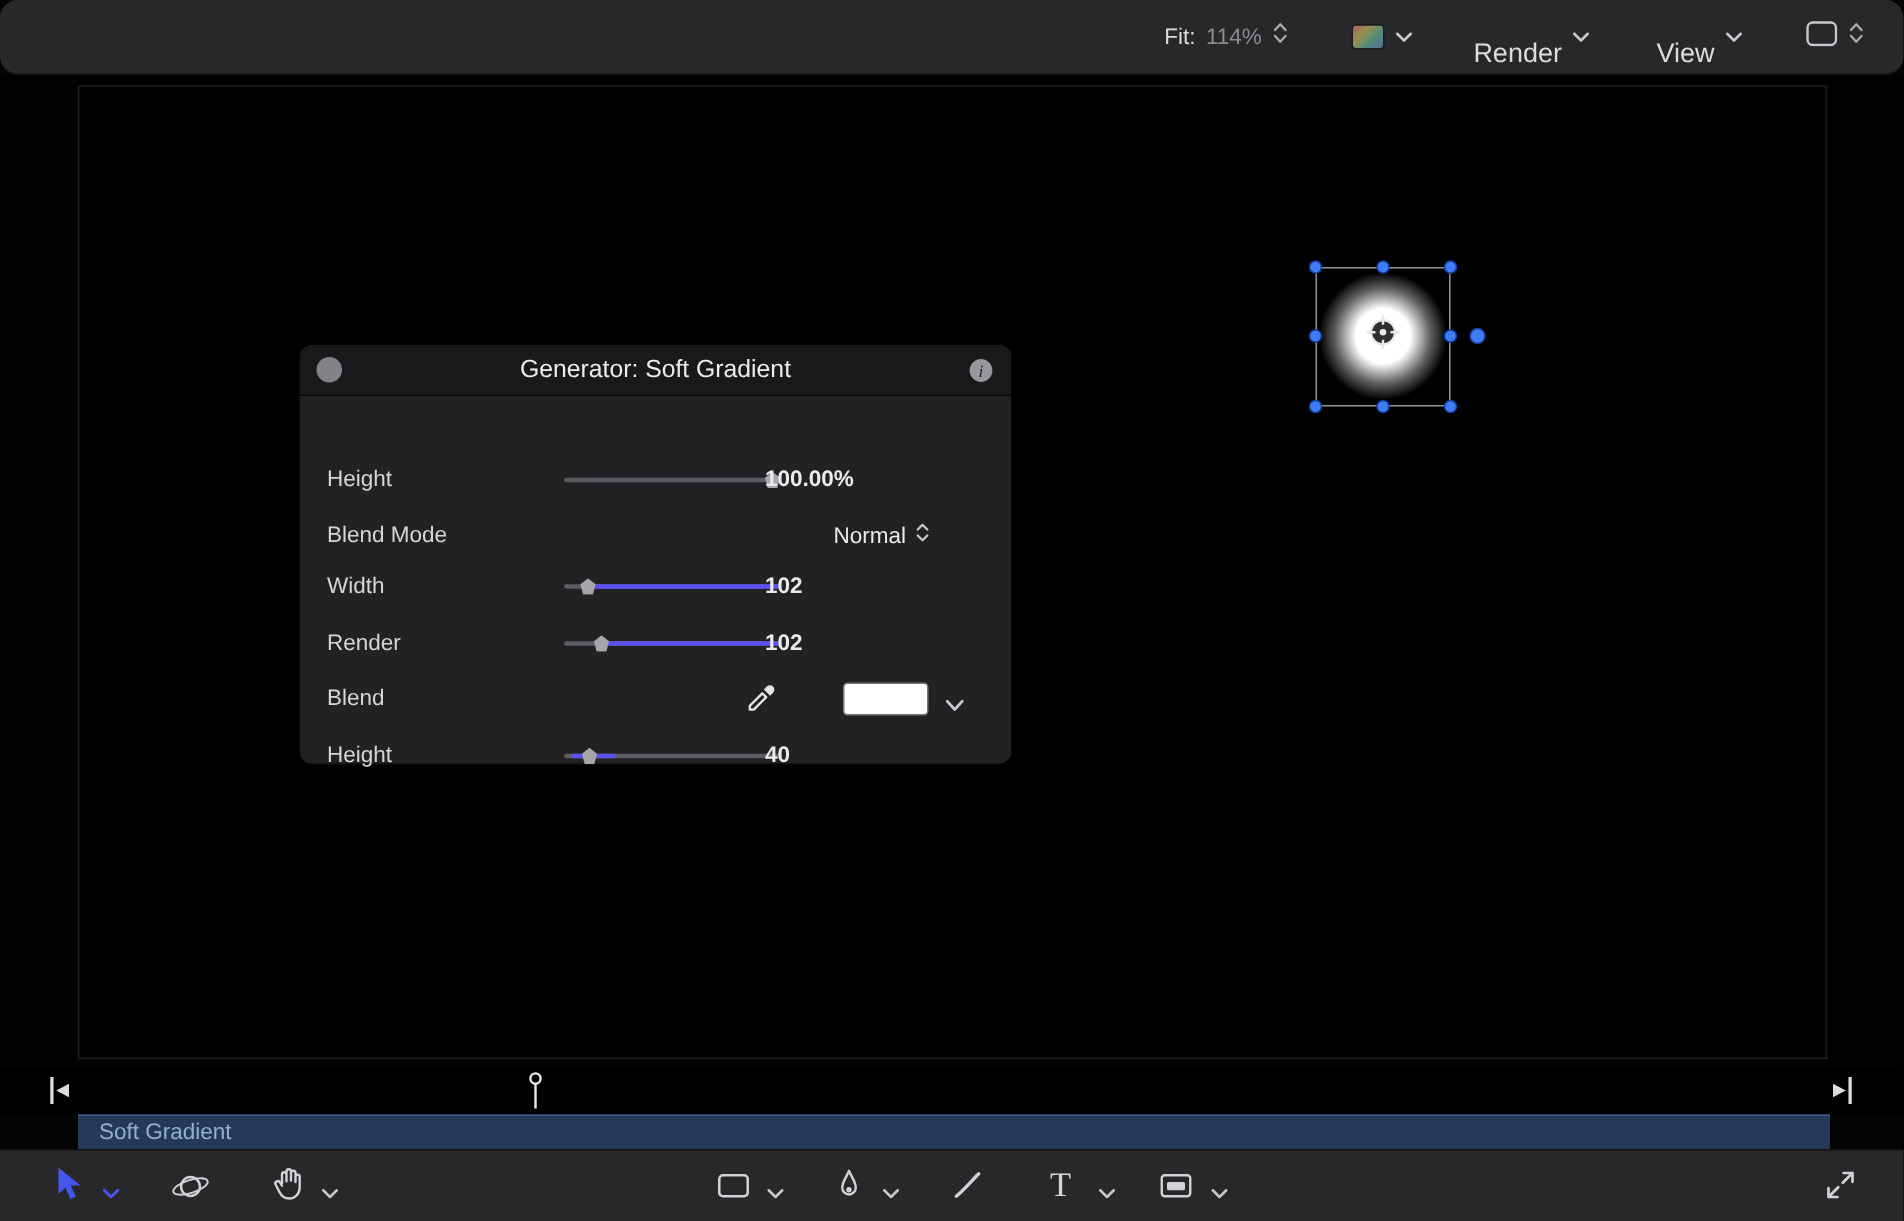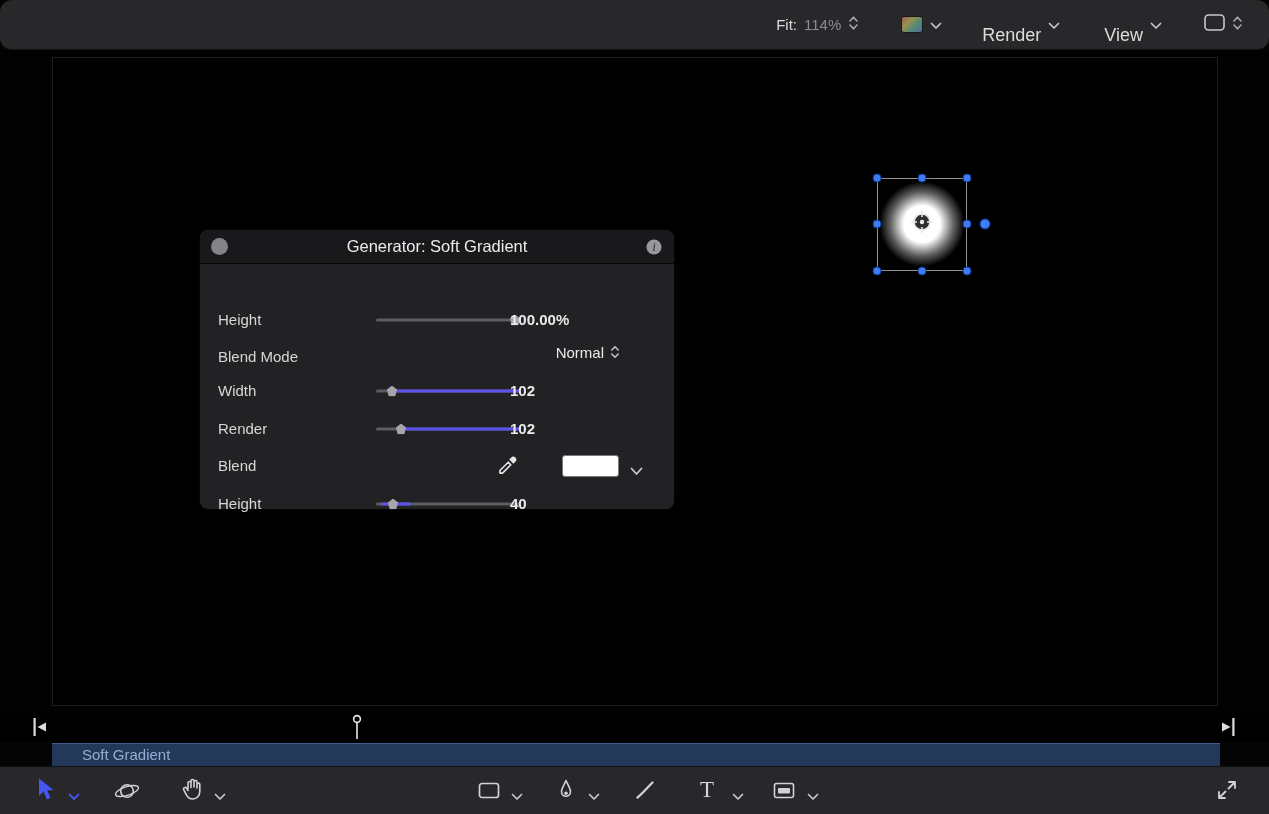--- a/index.html
+++ b/index.html
@@ -41,33 +41,33 @@
   .hud-close{position:absolute;left:11px;top:8px;width:17px;height:17px;border-radius:50%;background:#828287;}
   .hud-info{position:absolute;right:11px;top:8px;width:18px;height:18px;}
   .hud-row{position:absolute;left:0;right:0;height:26px;}
   .hud-label{position:absolute;left:18px;top:0;line-height:26px;font-size:15px;color:#d6d6d8;}
   .hud-slider{position:absolute;left:176px;top:50%;width:145px;height:11px;transform:translateY(-50%);}
   .track{position:absolute;left:0;right:0;top:4px;height:3px;background:#5d5d62;border-radius:2px;}
   .fill{position:absolute;top:4px;height:3px;background:#5b51ee;border-radius:2px;}
   .thumb{position:absolute;top:0;width:11px;height:11px;background:#a6a6aa;
     clip-path:polygon(50% 0%,96% 36%,79% 100%,21% 100%,4% 36%);transform:translateX(-50%);}
   .hud-value{position:absolute;right:54px;top:0;width:110px;line-height:26px;font-size:15px;color:#eaeaec;text-align:left;font-weight:bold;}
-  .popup{position:absolute;right:54px;top:0;height:26px;display:flex;gap:6px;}
+  .popup{position:absolute;right:54px;top:0;height:26px;display:flex;align-items:center;gap:6px;}
   .popup-value{font-size:15px;color:#eaeaec;}
   .dropper{position:absolute;left:296px;top:2px;}
   .swatch{position:absolute;left:362px;top:2px;width:57px;height:22px;background:#ffffff;border:1px solid #77777c;border-radius:3px;box-sizing:border-box;}
   .swatch-chevron{position:absolute;left:430px;top:9px;}
 
   
   .timeline-strip{position:absolute;top:712px;left:0;right:0;height:31px;background:#000;}
   .playhead{position:absolute;left:351px;top:2px;}
   .edge-marker-left{position:absolute;left:33px;top:5px;}
   .edge-marker-right{position:absolute;left:1221px;top:5px;}
   .clip-bar{position:absolute;top:743px;left:52px;width:1168px;height:23px;background:#24395a;border-top:1px solid #3f5d8a;box-sizing:border-box;}
-  .clip-label{padding-left:30px;line-height:21px;font-size:15px;color:#93aed1;}
+  .clip-label{padding-left:14px;line-height:21px;font-size:15px;color:#93aed1;}
 
   
   .toolbar-bottom{position:absolute;top:766px;left:0;right:0;height:48px;background:#28282a;border-top:1px solid #101012;box-sizing:border-box;}
   .tool{position:absolute;}
   .text-tool-glyph{font-family:"Liberation Serif","DejaVu Serif",serif;font-size:23px;color:#d5d5d8;line-height:1;}
 </style>
 </head>
 <body>
 
 <div class="app">

